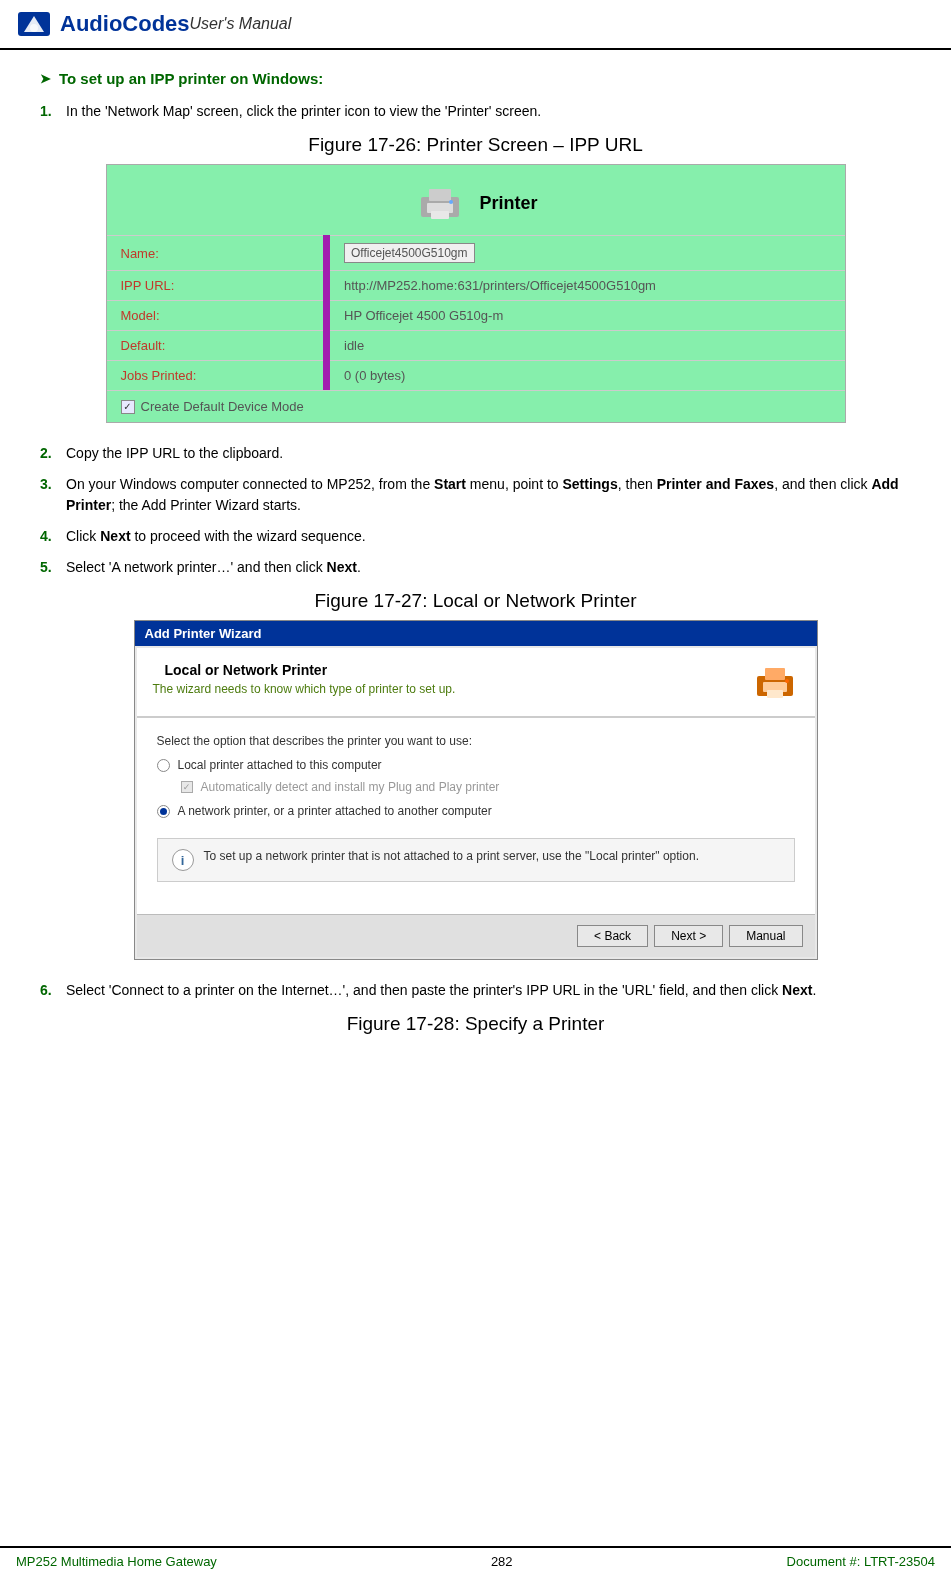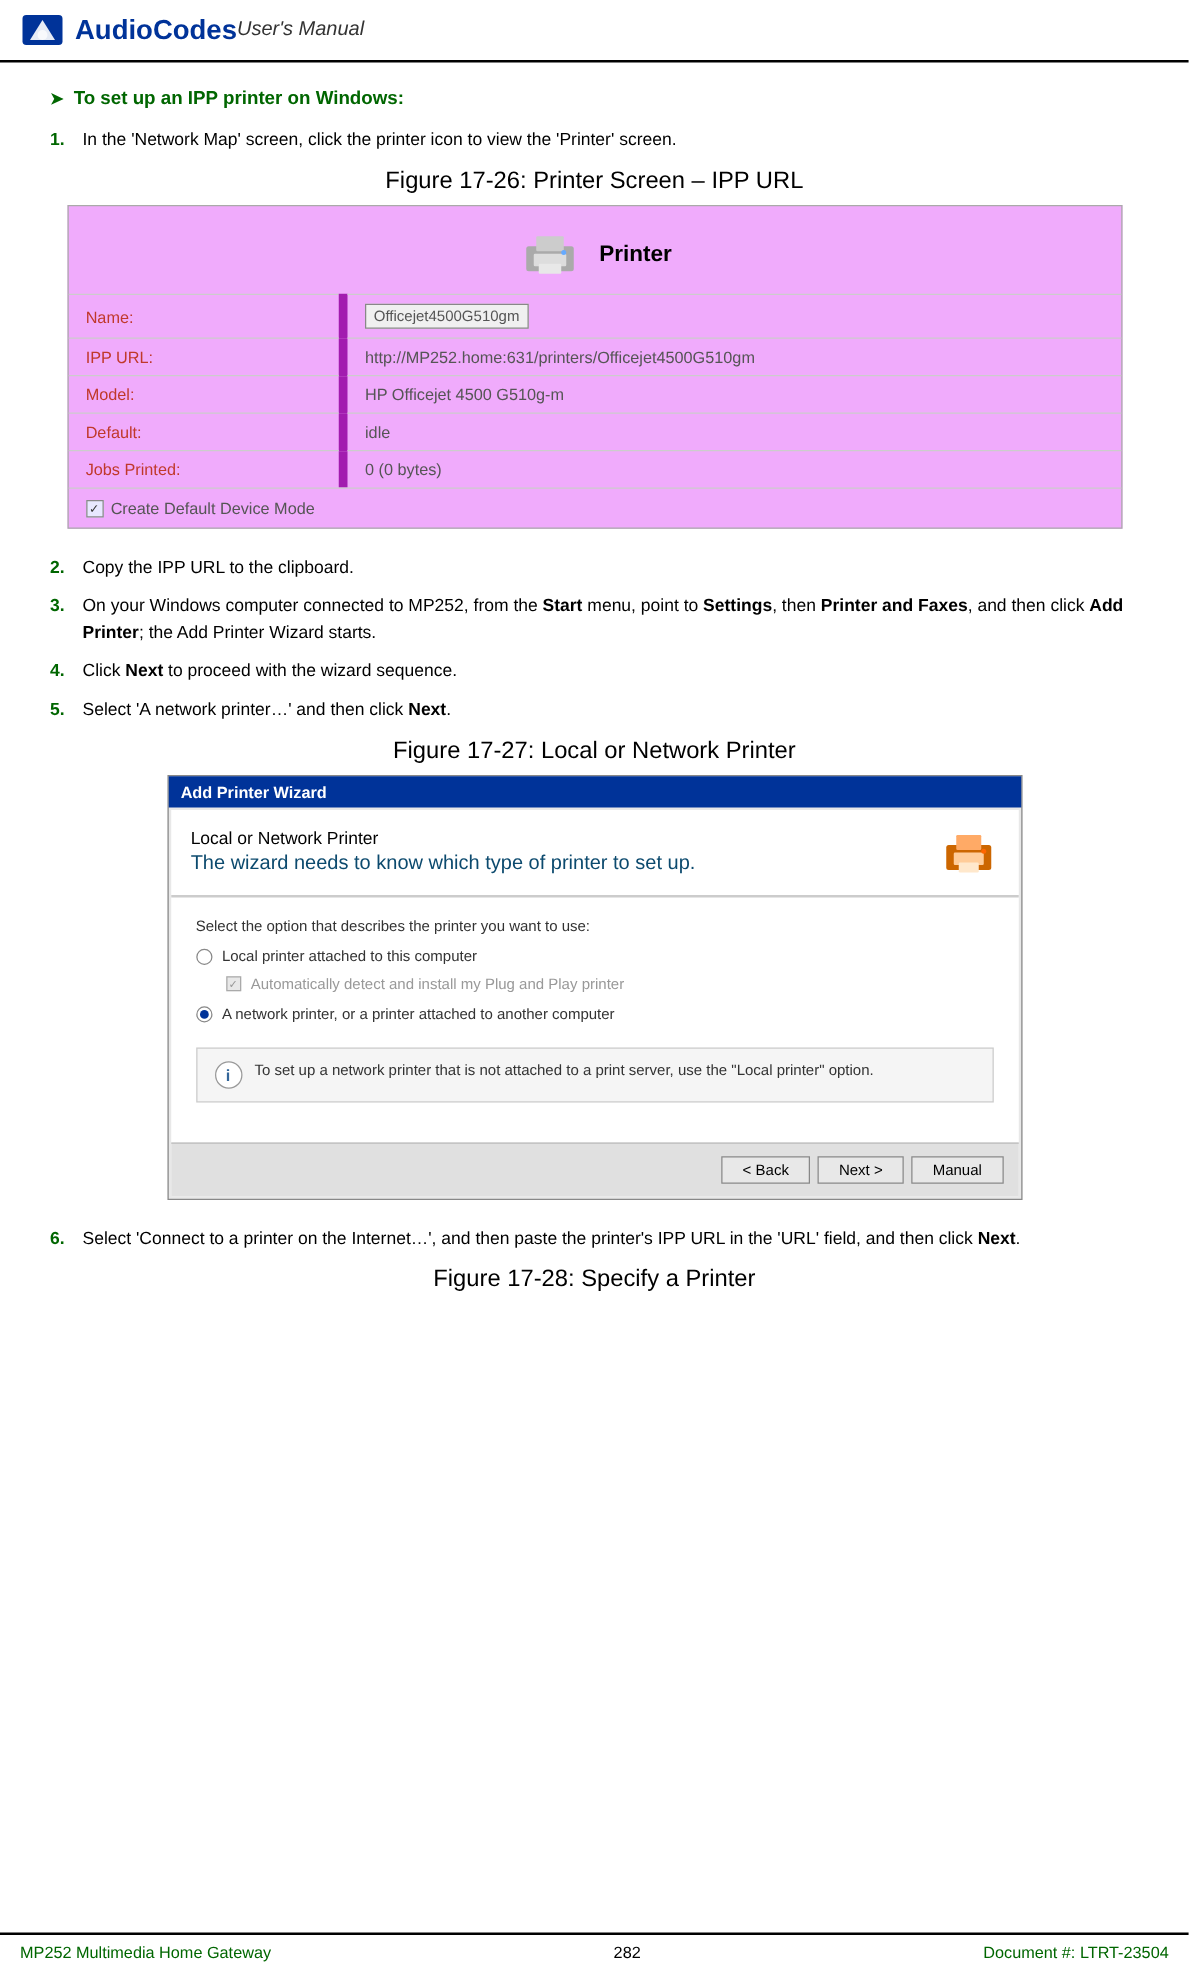--- a/index.html
+++ b/index.html
@@ -83,22 +83,22 @@
       text-align: center;
       font-weight: normal;
       font-size: 19px;
       margin: 12px 0 8px 0;
     }
 
     
     .printer-figure {
       border: 1px solid #aaa;
       margin: 0 auto 20px auto;
-      width: 844px;
-      background: #f0abfc;
+      width: 740px;
+      background: #86efac;
     }
     .printer-figure-header {
       display: flex;
       align-items: center;
       justify-content: center;
       padding: 16px 0 10px 0;
       gap: 12px;
     }
     .printer-icon-img {
       width: 54px;
@@ -180,27 +180,28 @@
       display: flex;
       align-items: flex-start;
       padding: 14px 16px 10px 16px;
       border-bottom: 2px solid #ccc;
       gap: 16px;
     }
     .wizard-top-text {
       flex: 1;
     }
     .wizard-top-title {
-      font-weight: normal;
+      font-weight: bold;
       font-size: 14px;
       margin-bottom: 4px;
+      margin-left: 12px;
     }
     .wizard-top-subtitle {
-      font-size: 16px;
-      color: #0c4a6e;
+      font-size: 12px;
+      color: #4d7c0f;
     }
     .wizard-printer-icon {
       width: 48px;
       height: 44px;
       flex-shrink: 0;
     }
     .wizard-content {
       padding: 16px 20px;
     }
     .wizard-select-label {

